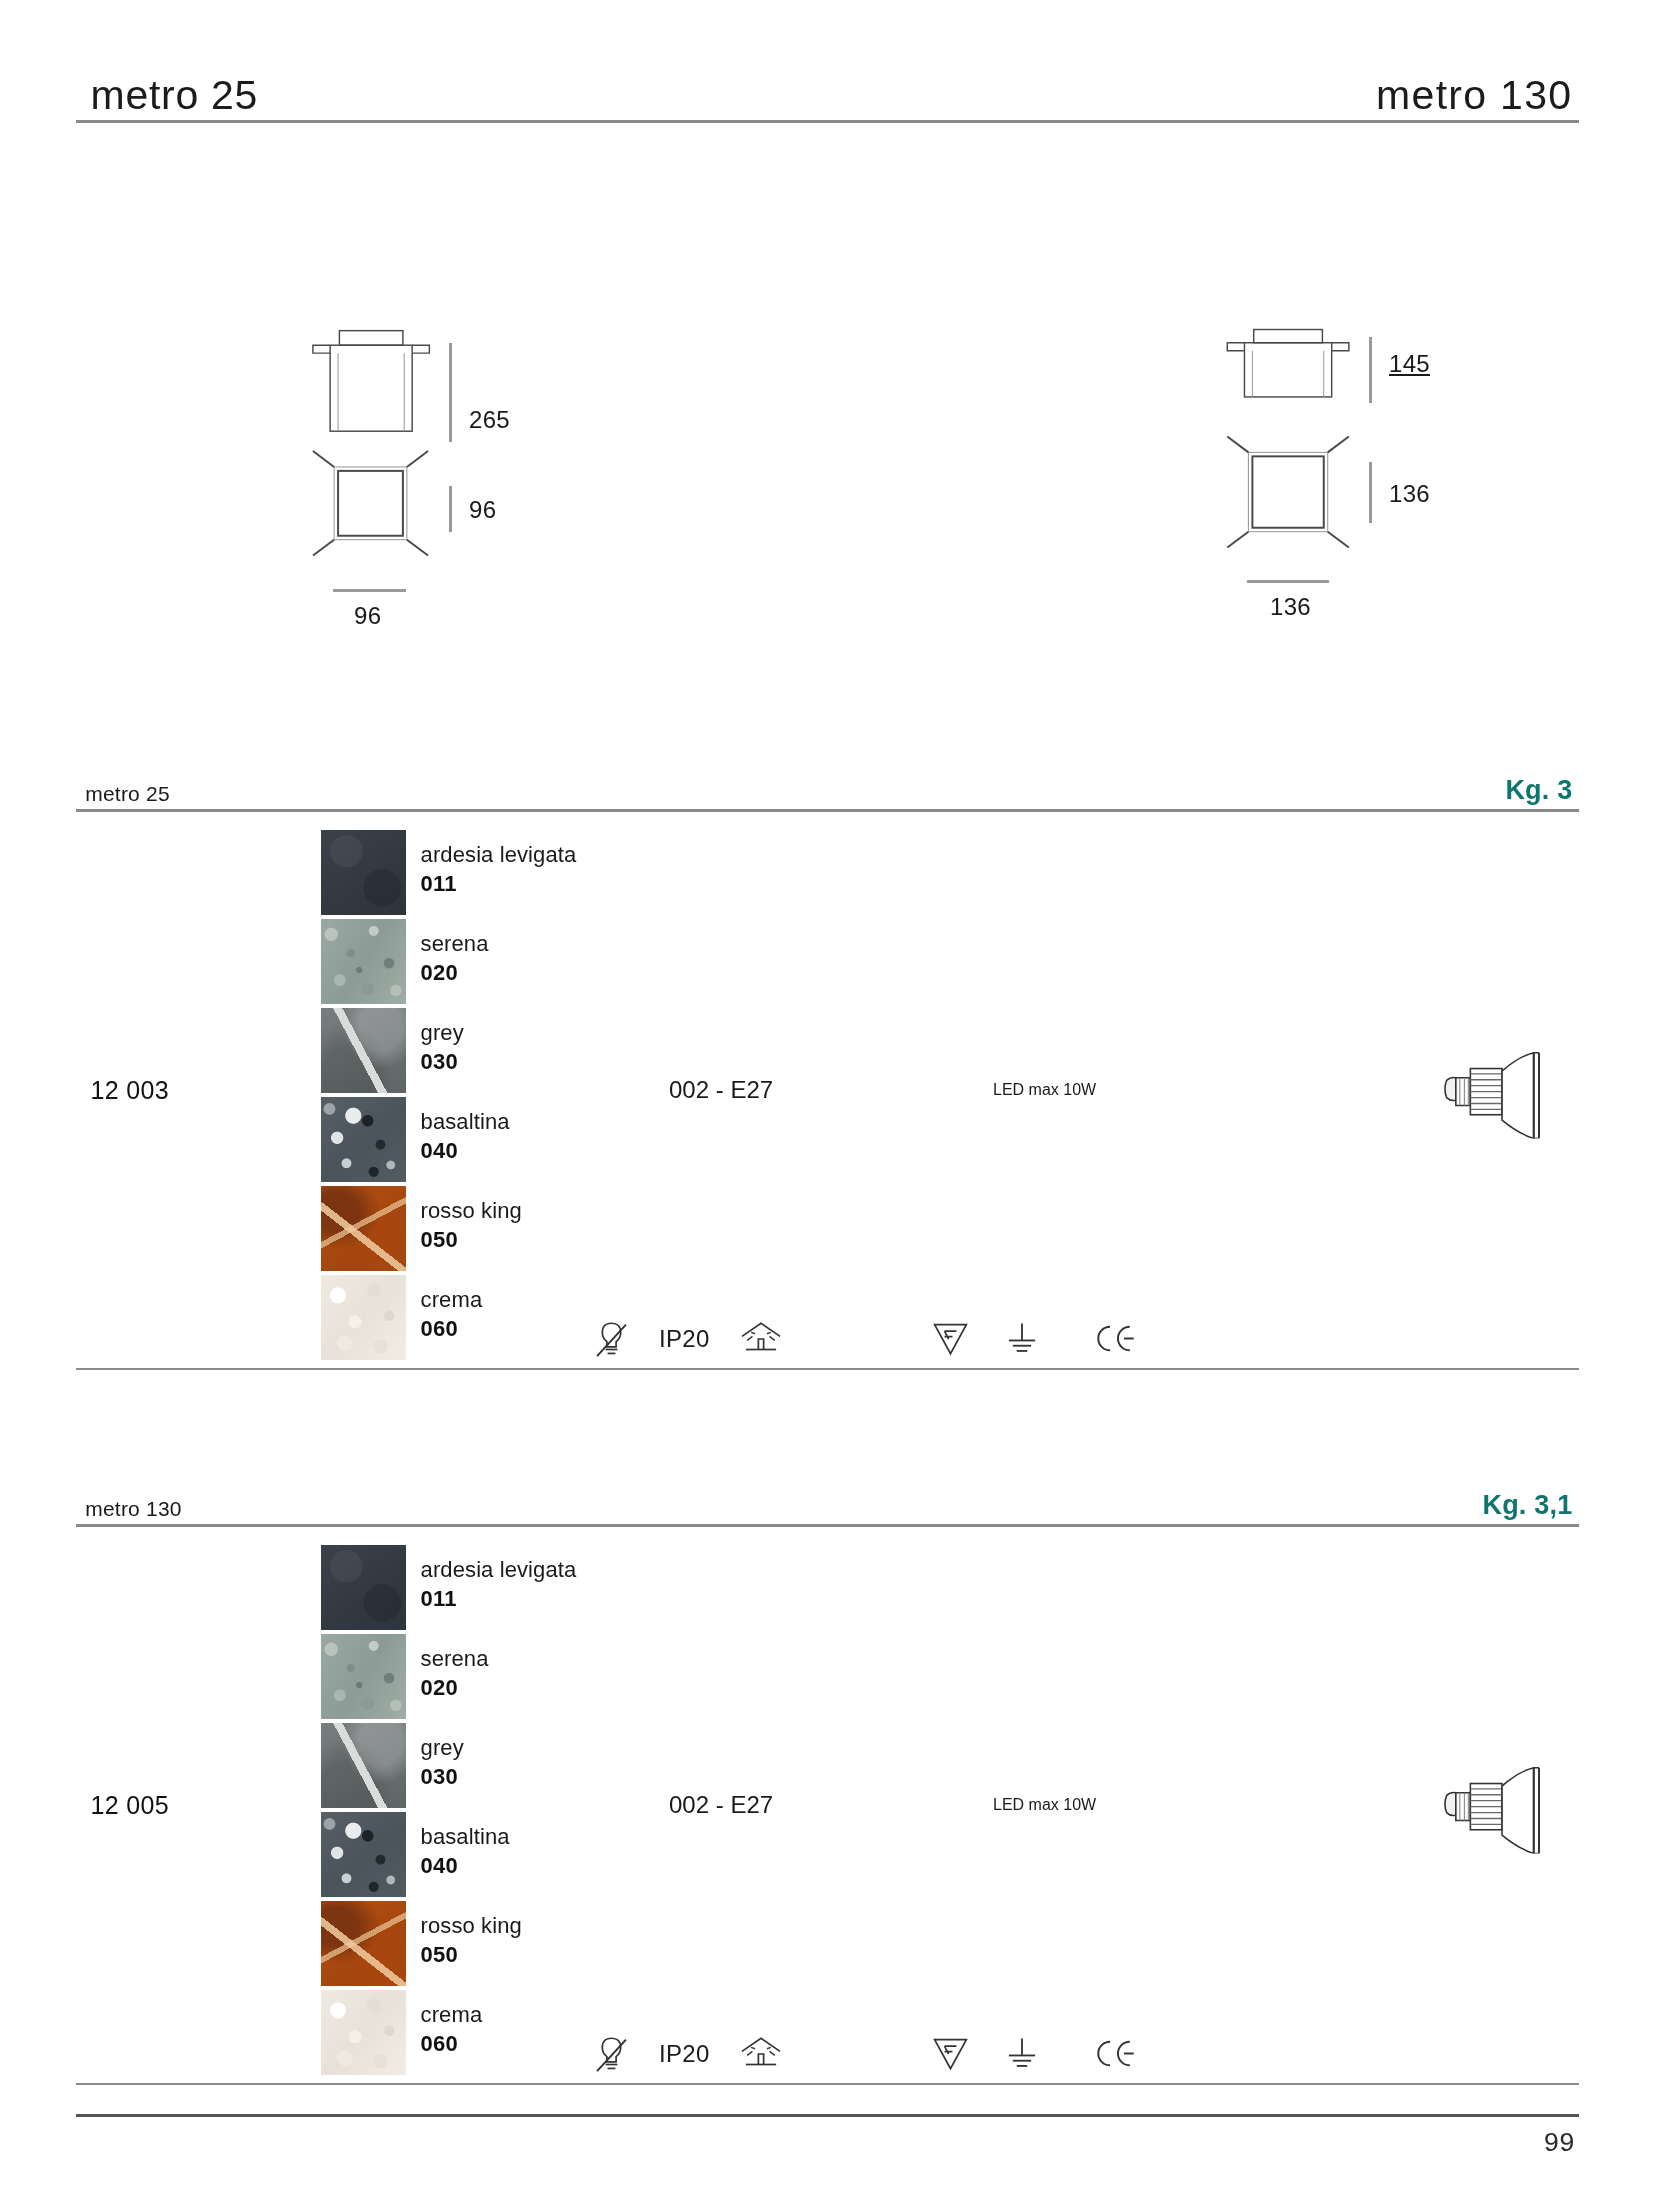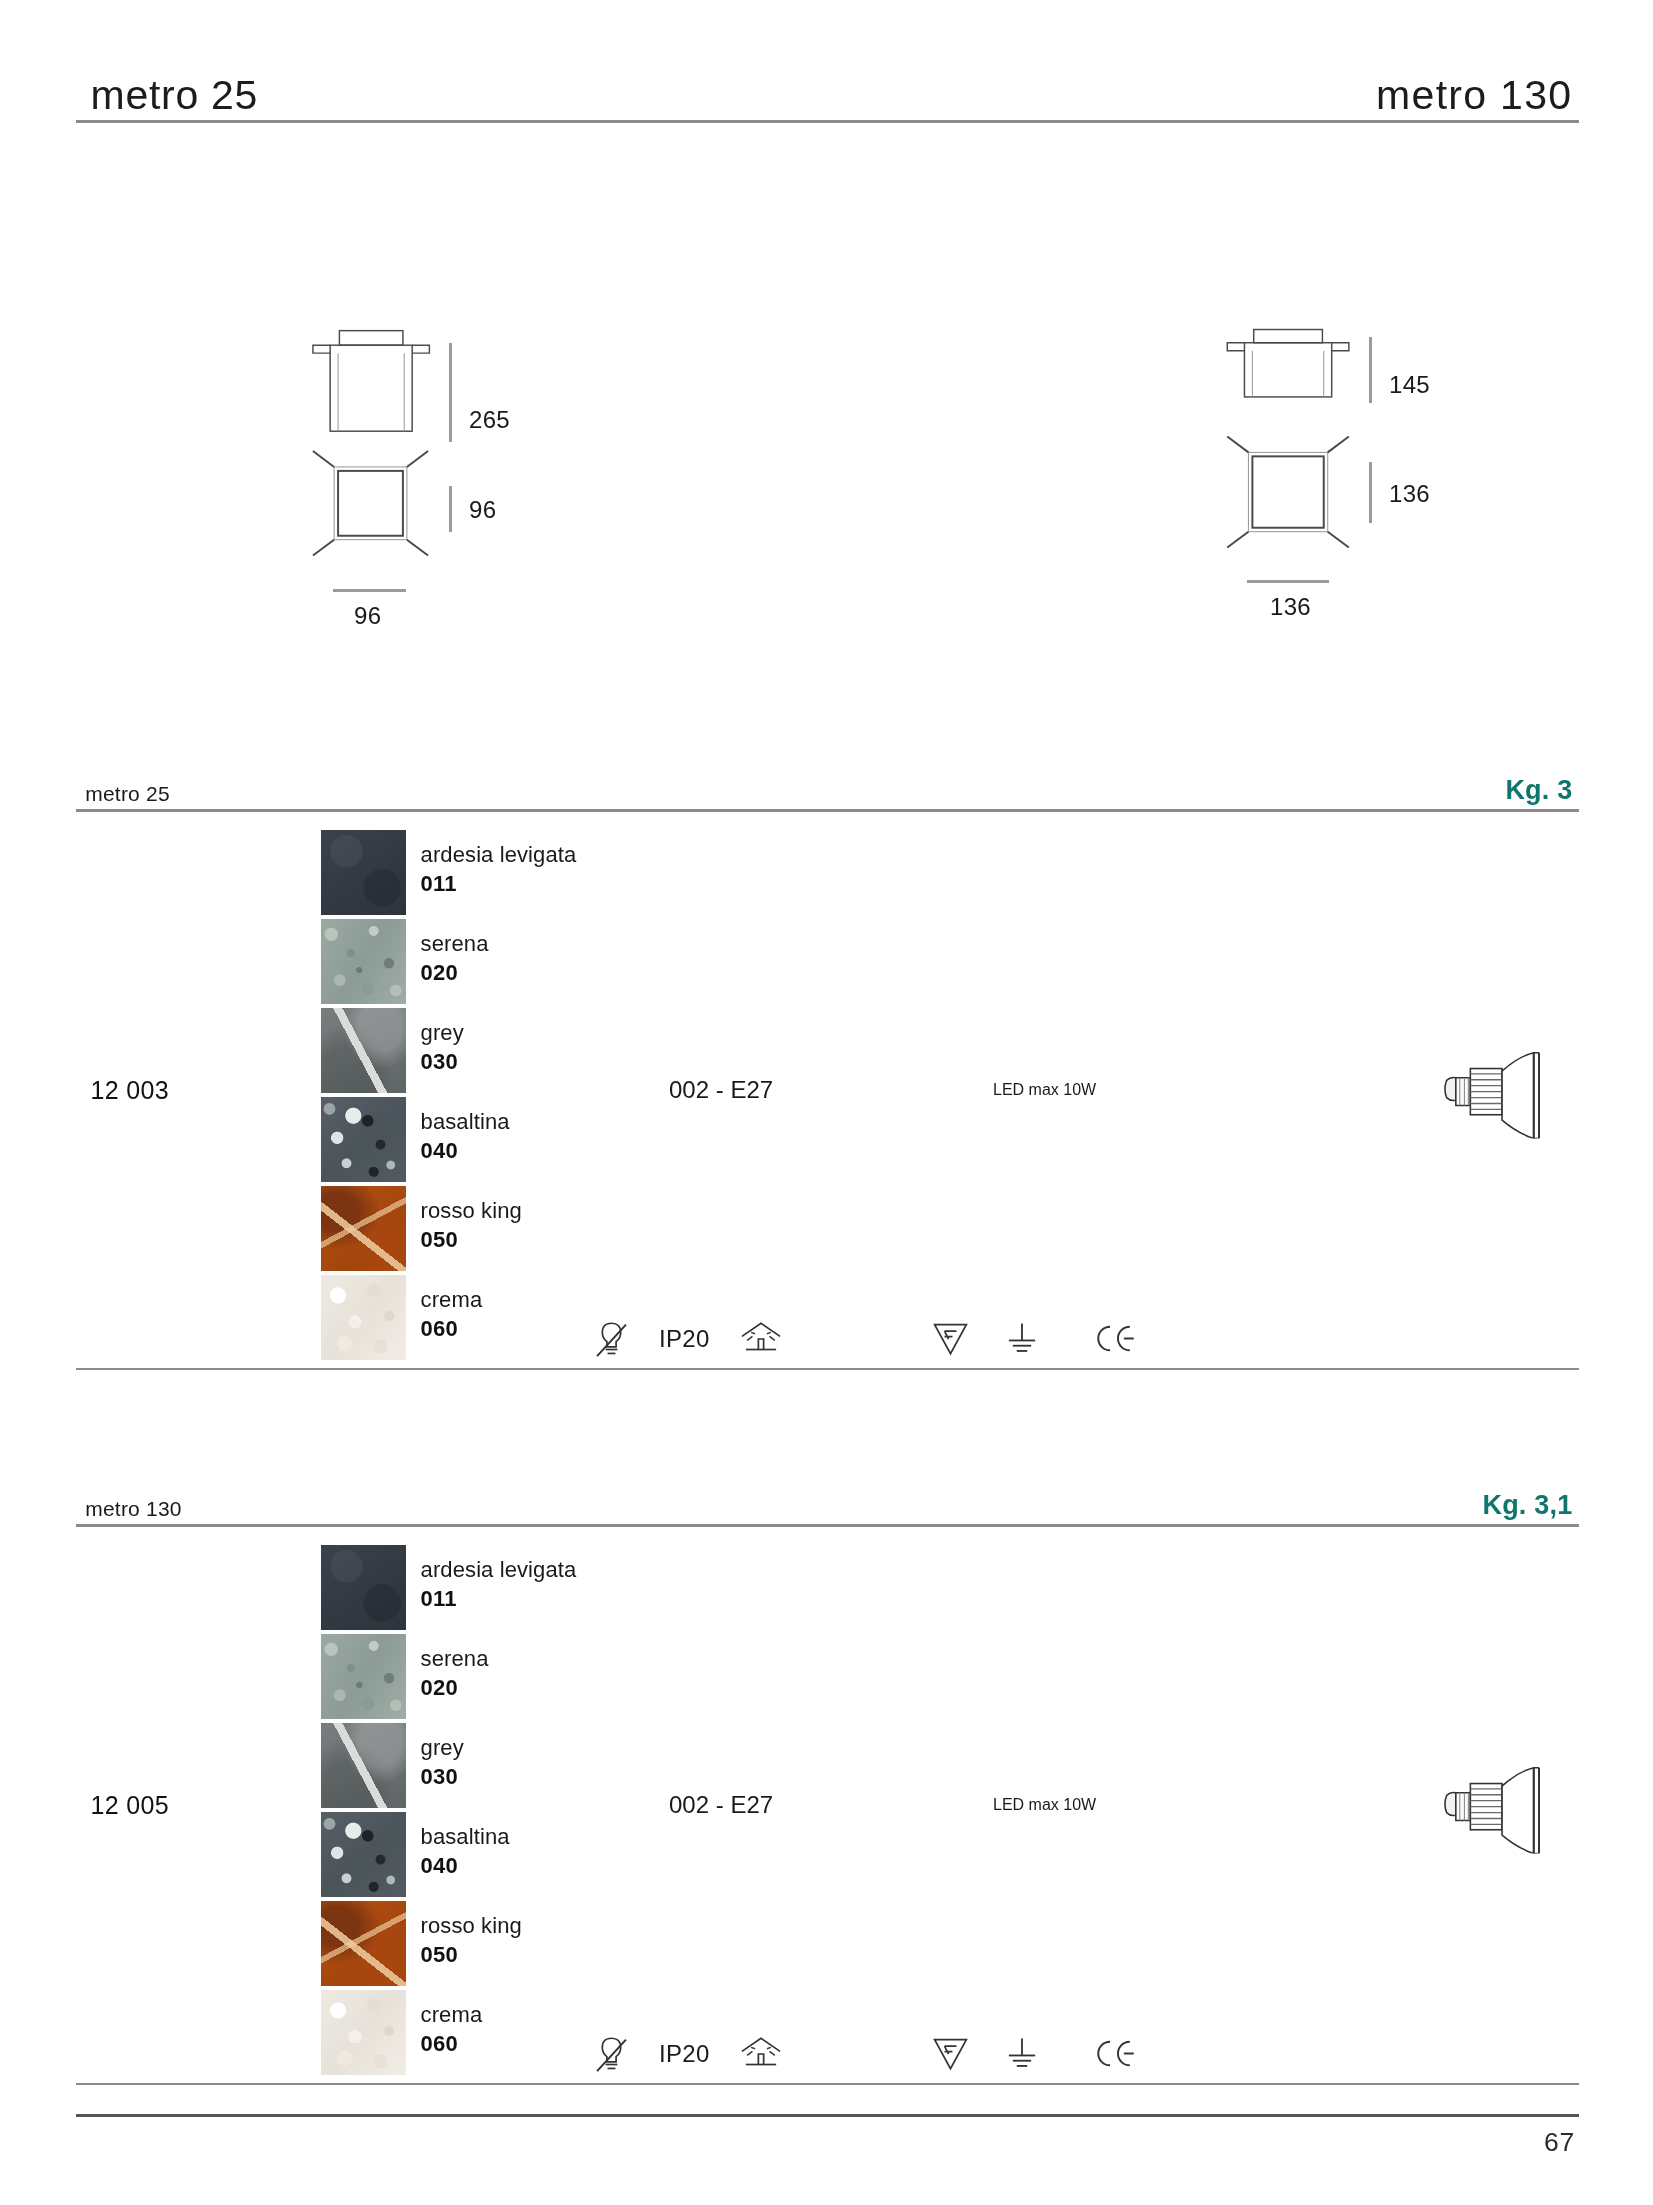--- a/index.html
+++ b/index.html
@@ -366,21 +366,21 @@
         <line x1="154" y1="40" x2="154" y2="110" stroke="#9a9a9a" stroke-width="1.6"></line>
 
         <rect x="46" y="200" width="108" height="108" stroke-width="3"></rect>
         <rect x="40" y="194" width="120" height="120" stroke="#9a9a9a" stroke-width="1.6"></rect>
 
         <path d="M40 194 L8 170 M160 194 L192 170 M40 314 L8 338 M160 314 L192 338" stroke-width="3"></path>
       </g>
     </svg>
     
     <div class="dim-bar-v" style="left:147px; top:13.2px; height:66px;"></div>
-    <div class="dim-label" style="left:167px; top:47px;">145</div>
+    <div class="dim-label" style="left:167px; top:26px;text-decoration:underline;">145</div>
     
     <div class="dim-bar-v" style="left:147px; top:138px; height:61px;"></div>
     <div class="dim-label" style="left:167px; top:156px;">136</div>
     
     <div class="dim-bar-h" style="left:25px; top:256px; width:82px;"></div>
     <div class="dim-label" style="left:48px; top:269px;">136</div>
   </div>
 </div>
 
 <div class="spec-table tbl-1">
@@ -671,15 +671,15 @@
         </svg>
       </div>
     </div>
   </div>
 
   <div class="tbl-rule-bot"></div>
 </div>
 
 <div class="footer">
   <div class="footer-rule"></div>
-  <div class="footer-page">67</div>
+  <div class="footer-page">99</div>
 </div>
 
 
 </body></html>

